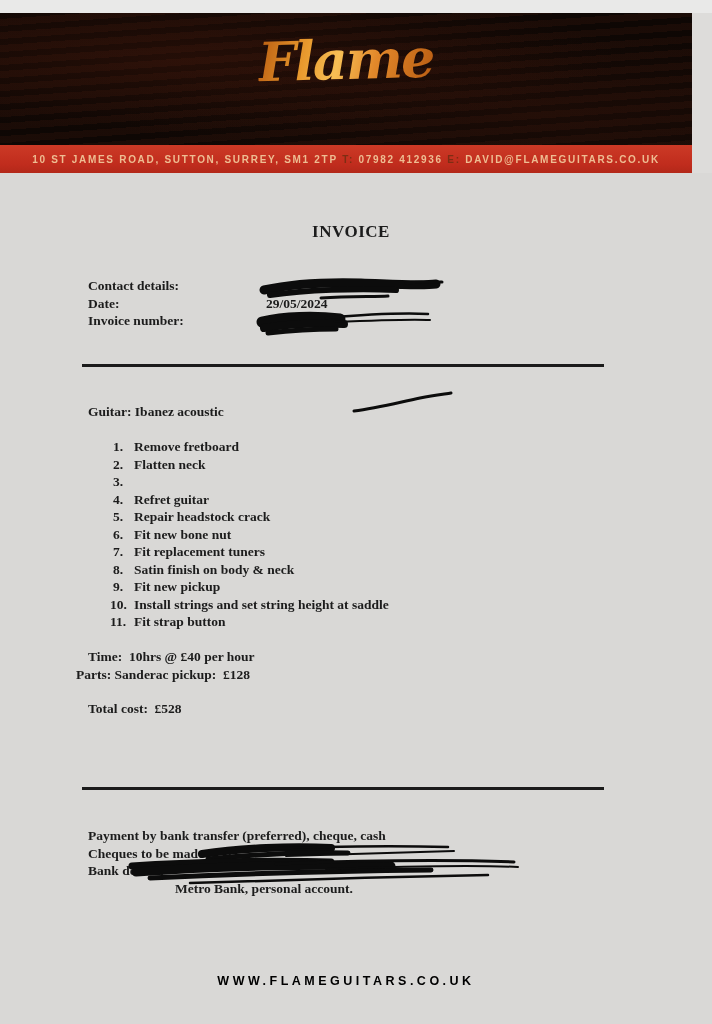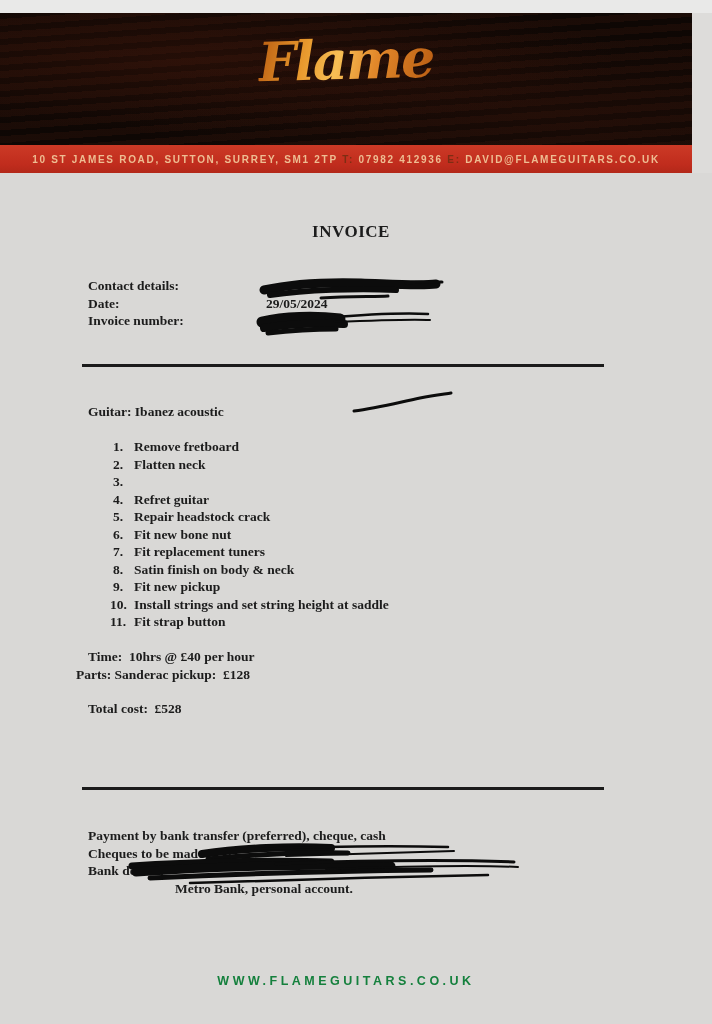--- a/index.html
+++ b/index.html
@@ -77,21 +77,21 @@
   .time-line  { position:absolute; top:648px;   left:88px; }
   .parts-line { position:absolute; top:665.5px; left:76px; }
   .total-line { position:absolute; top:700px;   left:88px; }
   .pay1 { position:absolute; top:827px;   left:88px; }
   .pay2 { position:absolute; top:844.5px; left:88px; }
   .pay3 { position:absolute; top:862px;   left:88px; }
   .pay4 { position:absolute; top:879.5px; left:175px; }
   .footer {
     position:absolute; top:974px; left:0; width:692px; text-align:center;
     font-family:"Liberation Sans", sans-serif;
-    font-size:12.5px; font-weight:700; letter-spacing:3.5px; color:#15803d;
+    font-size:12.5px; font-weight:700; letter-spacing:3.5px; color:#000000;
   }
   svg.scribble { position:absolute; overflow:visible; }
   .scr-a { top:-3px; left:-10px; }
   .scr-b { top:-4px; left:-10px; }
   .scr-guitar { position:absolute; top:388px; left:348px; }
   .scr-d { position:absolute; top:839px; left:196px; }
   .scr-e { position:absolute; top:854px; left:126px; }
   svg path { fill:none; stroke:#0c0c0c; stroke-linecap:round; }
 </style>
 </head>

